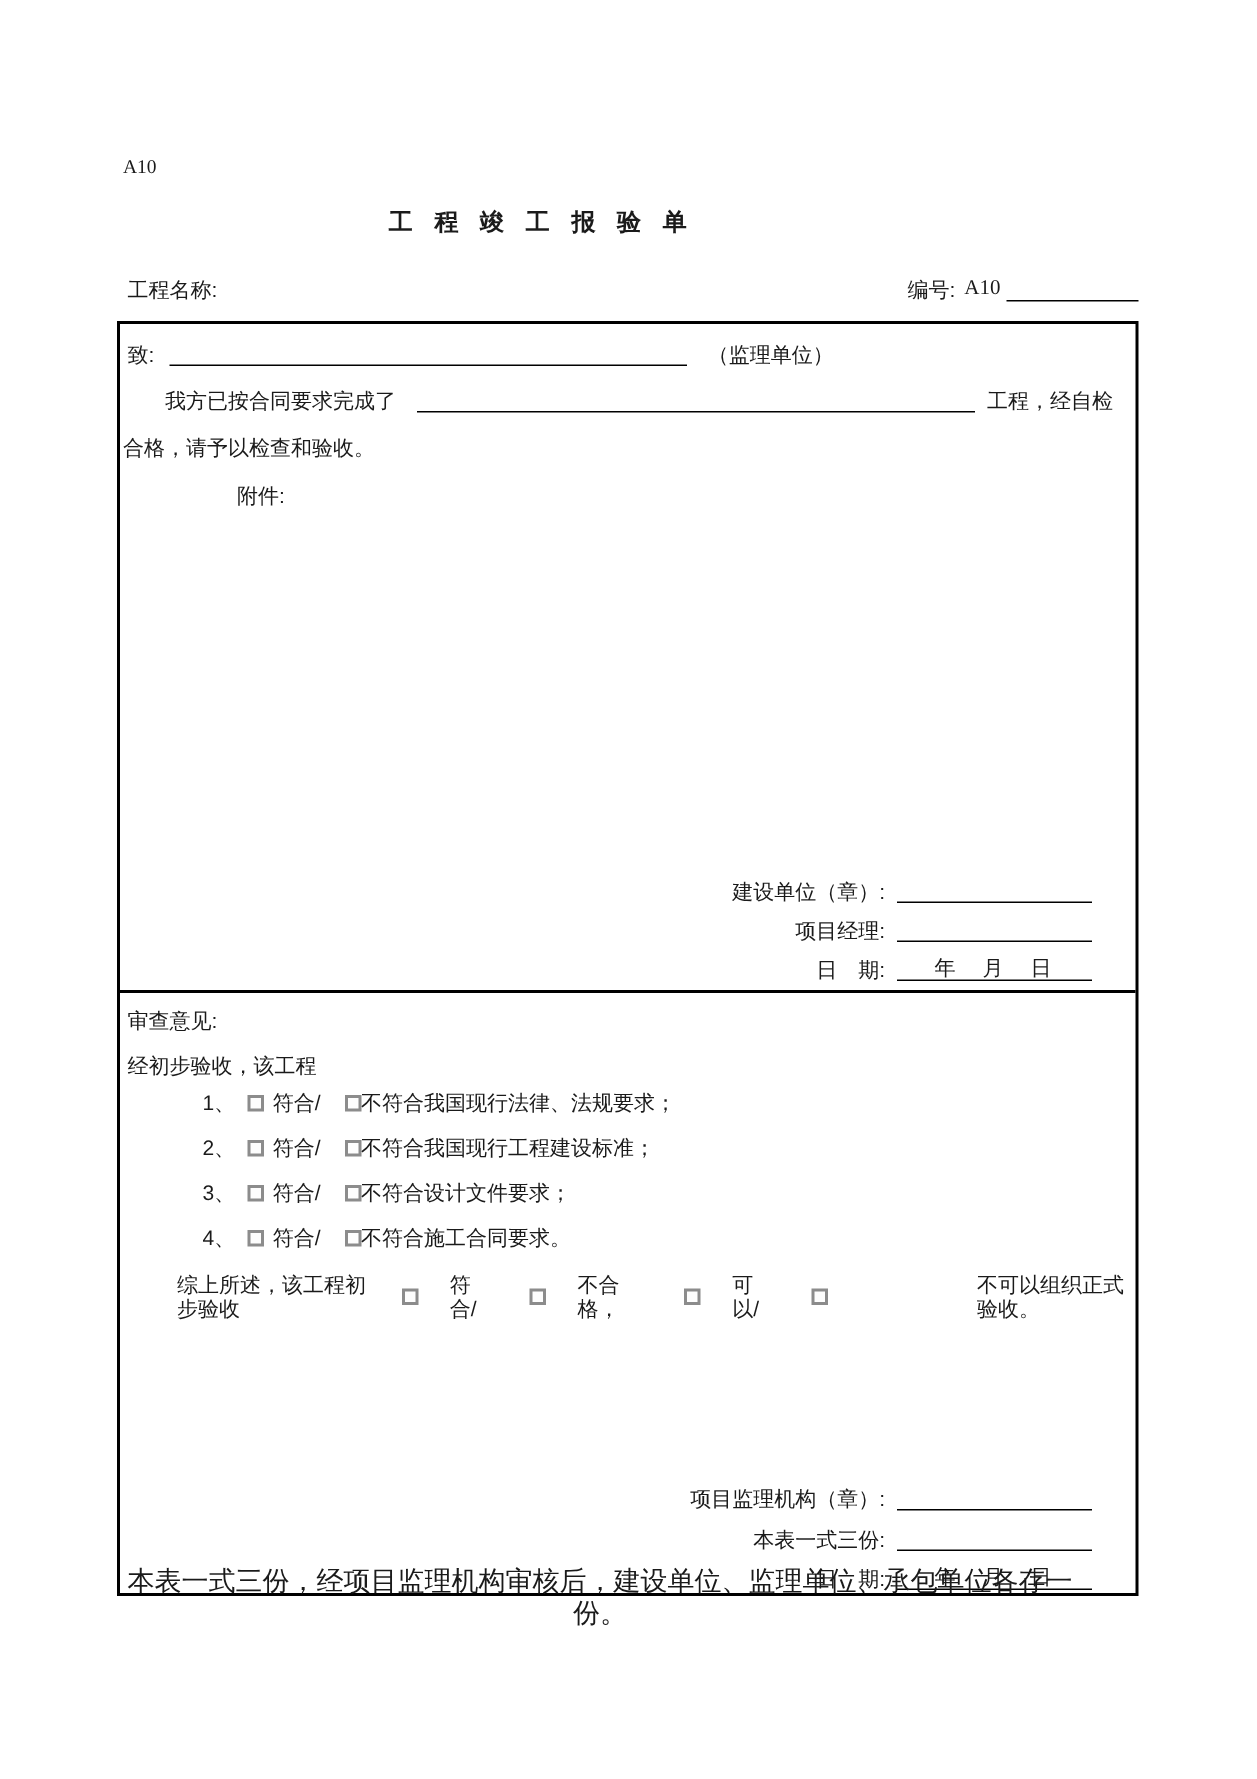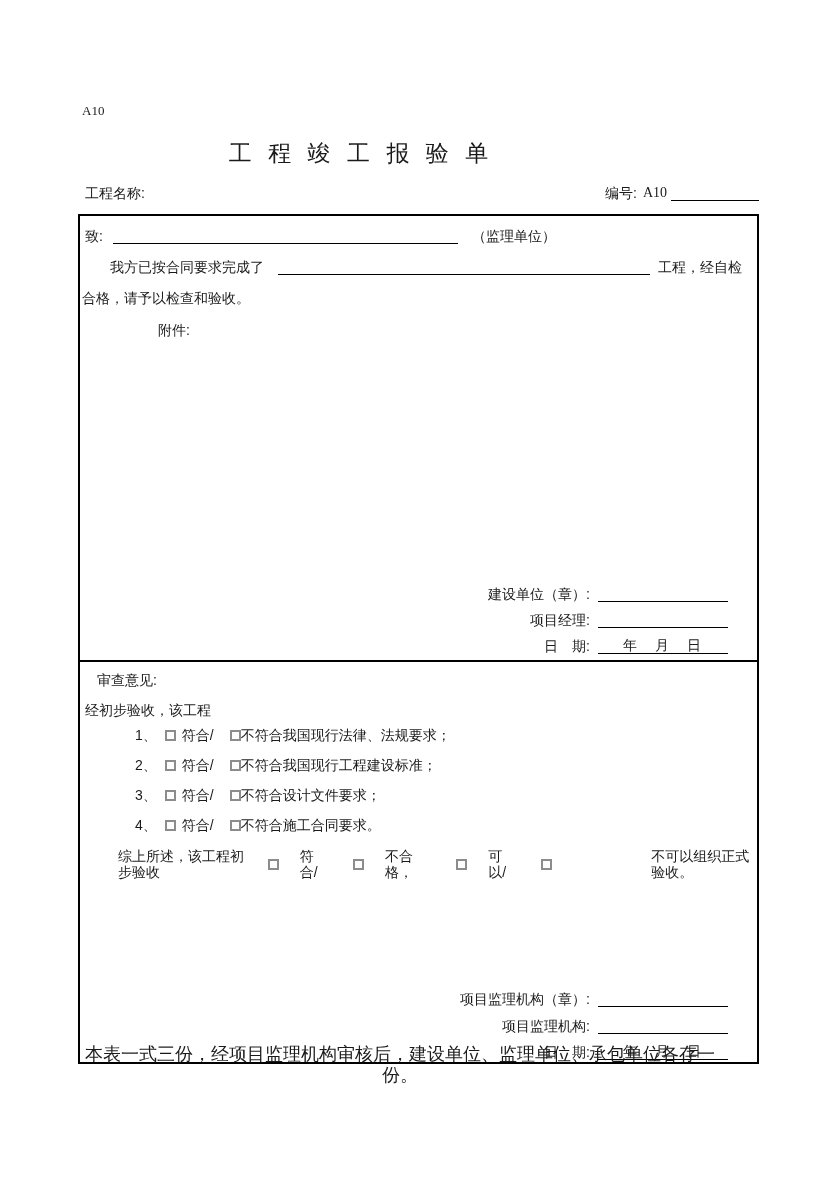--- a/index.html
+++ b/index.html
@@ -20,22 +20,22 @@
     position: absolute;
     left: 82px; top: 104px;
     font-family: "Liberation Serif", "DejaVu Serif", serif;
     font-size: 13px;
   }
   .doc-title {
     position: absolute;
     left: 0; top: 140px;
     width: 100%;
     text-align: center;
-    font-size: 23px;
-    font-weight: normal;
+    font-size: 16px;
+    font-weight: bold;
     letter-spacing: 5px;
   }
   .header-row {
     position: absolute;
     left: 78px; top: 184px;
     width: 681px;
     display: flex;
     justify-content: space-between;
     align-items: flex-end;
   }
@@ -89,21 +89,21 @@
   .c-sig-2 { top: 395px; }
   .c-sig-3 { top: 421px; }
 
   .divider {
     position: absolute;
     left: 0; top: 444px;
     width: 100%;
     border-top: 2px solid #000;
   }
 
-  .review-title { left: 17px; top: 456px; }
+  .review-title { left: 5px; top: 456px; }
   .review-intro { left: 5px; top: 486px; }
 
   .item-row {
     position: absolute;
     left: 55px;
     display: flex;
     align-items: center;
   }
   .i-1 { top: 511px; }
   .i-2 { top: 541px; }
@@ -235,21 +235,21 @@
       <span class="opt">可以/</span>
       <span class="checkbox"></span>
       <span class="summary-sfx">不可以组织正式验收。</span>
     </div>
 
     <div class="sig-row r-sig-1">
       <span class="sig-label">项目监理机构（章）:</span>
       <span class="sig-line"></span>
     </div>
     <div class="sig-row r-sig-2">
-      <span class="sig-label">项目监理机构:</span>
+      <span class="sig-label">本表一式三份:</span>
       <span class="sig-line"></span>
     </div>
     <div class="sig-row r-sig-3">
       <span class="sig-label">日　期:</span>
       <span class="sig-line">年　月　日</span>
     </div>
 
   </div>
 
   <div class="footer-note">本表一式三份，经项目监理机构审核后，建设单位、监理单位、承包单位各存一份。</div>

